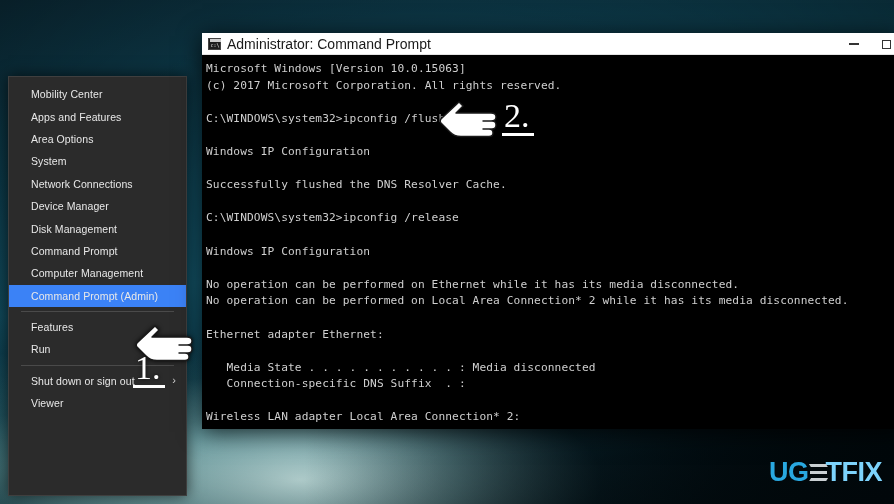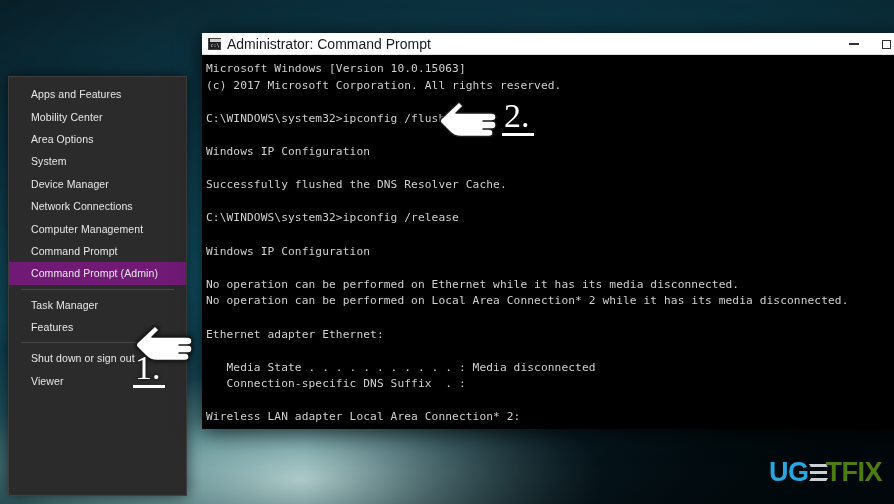--- a/index.html
+++ b/index.html
@@ -50,21 +50,21 @@
   .menu-item {
     display:flex; align-items:center;
     height:22.4px;
     padding:0 10px 0 22px;
     color:#e8e8e8;
     font-size:10.5px;
     letter-spacing:0.1px;
     white-space:nowrap;
     cursor:default;
   }
-  .menu-item.selected { background:#701a75; }
+  .menu-item.selected { background:#3b82f6; }
   .menu-item .chev {
     margin-left:auto;
     color:#cfcfcf;
     font-size:11px;
     line-height:1;
   }
   .menu-sep {
     height:1px;
     margin:4px 12px 4px 12px;
     background:#4a4a4a;
@@ -174,21 +174,21 @@
     right:12px; bottom:18px;
     z-index:12;
     display:flex; align-items:center;
     font-family:"Liberation Sans", sans-serif;
     font-size:27px;
     font-weight:700;
     letter-spacing:-0.5px;
     line-height:1;
   }
   .wm-blue  { color:#29a8e0;margin-left:32px; }
-  .wm-gray  { color:#4d7c0f; }
+  .wm-gray  { color:#7dd3fc; }
   .wm-e {
     position:relative;
     display:inline-block;
     width:19px; height:22px;
     margin:0 -1px;
   }
   .wm-e i {
     position:absolute; right:0;
     height:3.4px;
     background:#c9cfd2;
@@ -203,52 +203,55 @@
 <body>
 
 <div id="screen">
 
   <div class="wallpaper"></div>
   <div class="wallpaper-vignette"></div>
   <div class="wallpaper-dark-bottom"></div>
 
   <div id="winx-menu">
       <div class="menu-item">
+        <span>Mobility Center</span>
+      </div>
+      <div class="menu-item">
         <span>Apps and Features</span>
       </div>
       <div class="menu-item">
-        <span>Mobility Center</span>
-      </div>
-      <div class="menu-item">
         <span>Area Options</span>
       </div>
       <div class="menu-item">
         <span>System</span>
       </div>
       <div class="menu-item">
+        <span>Network Connections</span>
+      </div>
+      <div class="menu-item">
         <span>Device Manager</span>
       </div>
       <div class="menu-item">
-        <span>Network Connections</span>
+        <span>Disk Management</span>
+      </div>
+      <div class="menu-item">
+        <span>Command Prompt</span>
       </div>
       <div class="menu-item">
         <span>Computer Management</span>
-      </div>
-      <div class="menu-item">
-        <span>Command Prompt</span>
       </div>
       <div class="menu-item selected">
         <span>Command Prompt (Admin)</span>
       </div>
       <div class="menu-sep"></div>
       <div class="menu-item">
-        <span>Task Manager</span>
-      </div>
-      <div class="menu-item">
         <span>Features</span>
+      </div>
+      <div class="menu-item">
+        <span>Run</span>
       </div>
       <div class="menu-sep"></div>
       <div class="menu-item">
         <span>Shut down or sign out</span>
         <span class="chev">›</span>
       </div>
       <div class="menu-item">
         <span>Viewer</span>
       </div>
     </div>

